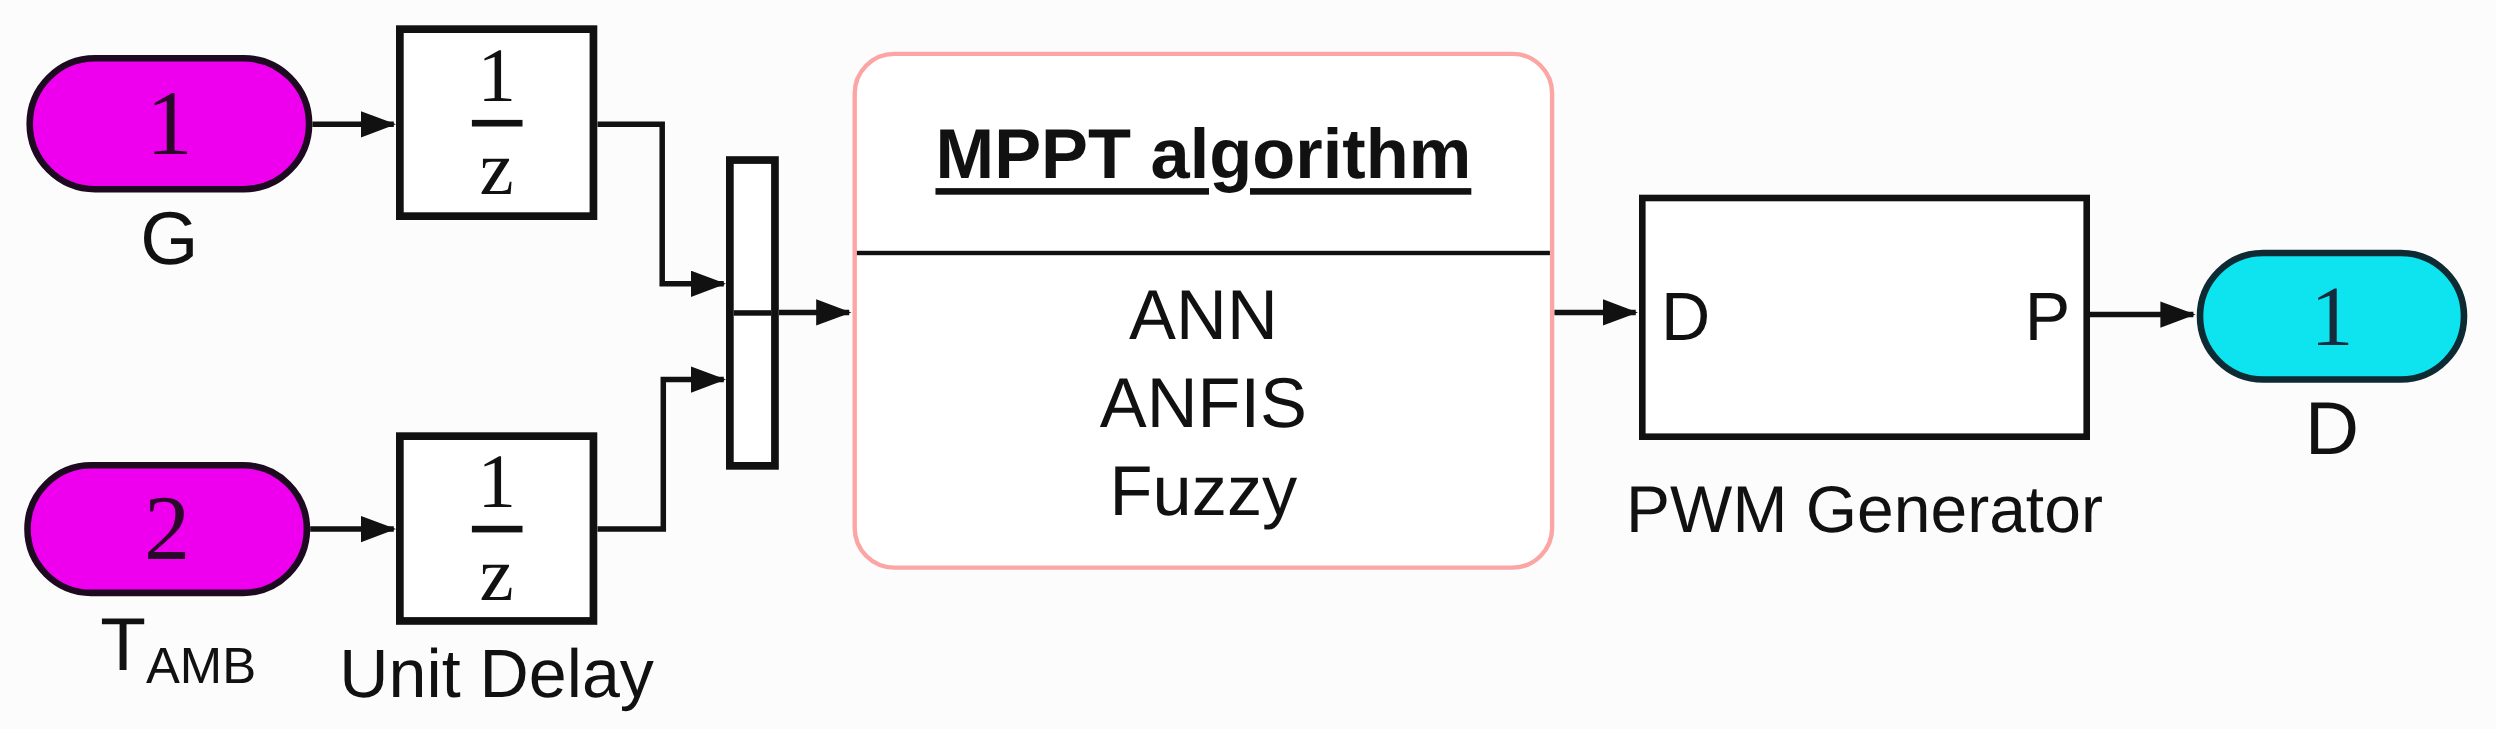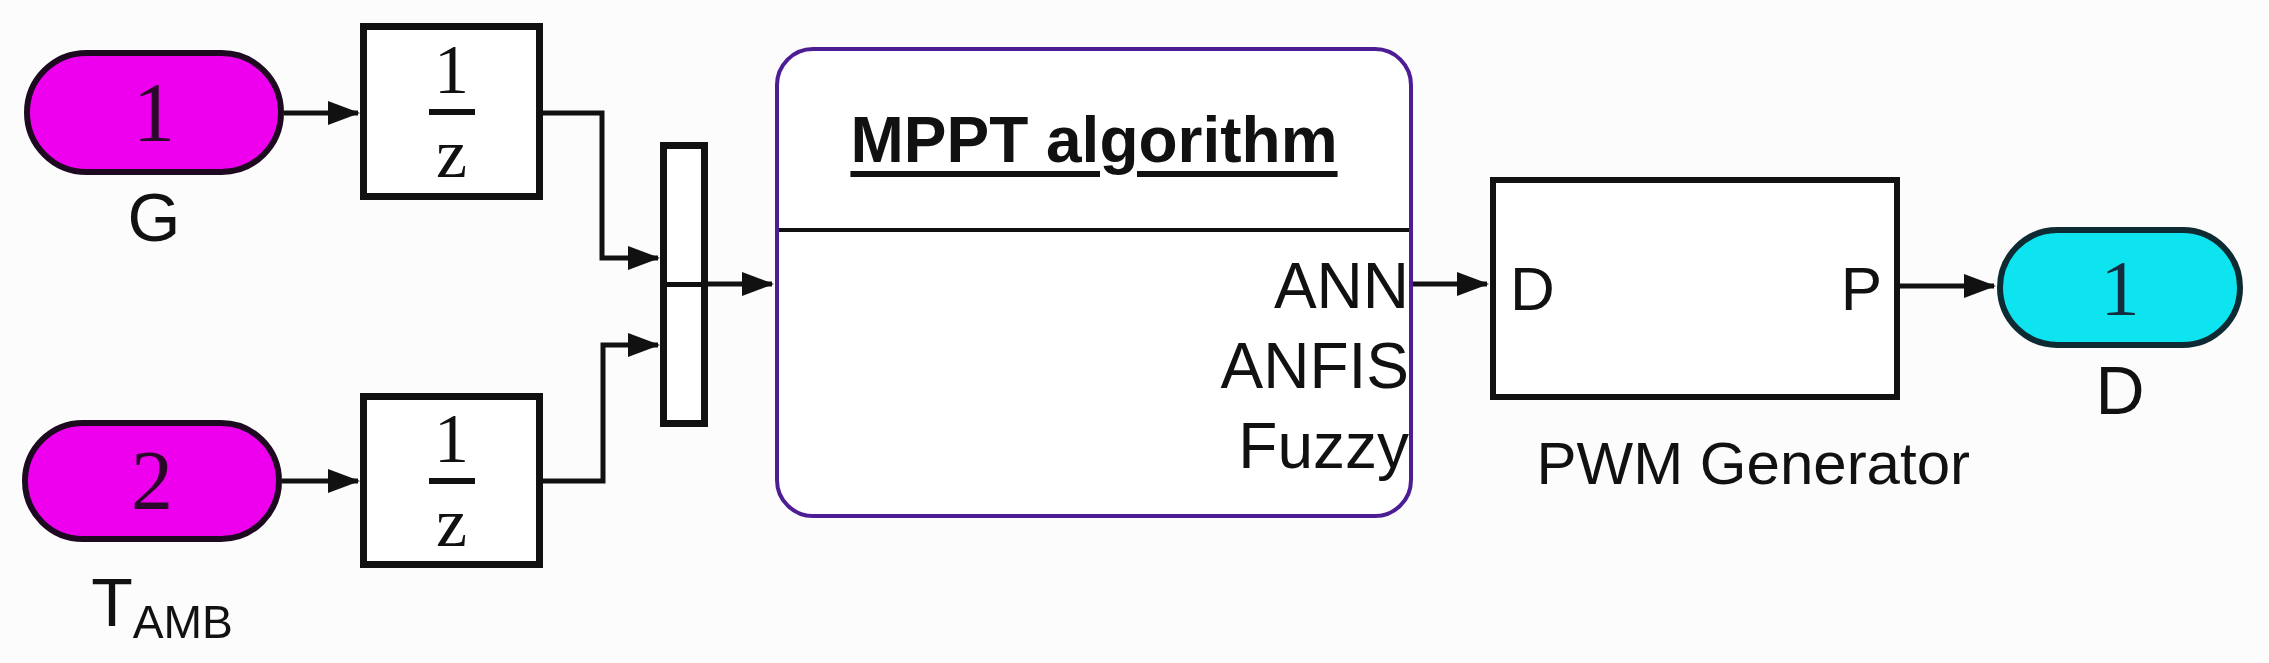--- a/index.html
+++ b/index.html
@@ -104,21 +104,21 @@
     position: absolute;
     left: 0; right: 0;
     top: calc(50% - 3px);
     height: 5px;
     background: #111;
   }
 
   
   .mppt {
     background: #fff;
-    border: 4px solid #4c1d95;
+    border: 4px solid #fca5a5;
     border-radius: 38px;
     display: flex;
     flex-direction: column;
   }
   .mppt-header {
     height: 181px;
     border-bottom: 4px solid #111;
     display: flex;
     align-items: center;
     justify-content: center;
@@ -128,21 +128,21 @@
     font-weight: bold;
     text-decoration: underline;
     text-decoration-thickness: 6px;
     text-underline-offset: 9px;
     color: #111;
   }
   .mppt-body {
     flex: 1;
     display: flex;
     flex-direction: column;
-    align-items: flex-end;
+    align-items: center;
     justify-content: center;
     padding-bottom: 14px;
   }
   .mppt-body .algo {
     font-size: 64px;
     line-height: 80px;
     color: #111;
   }
 
   
@@ -187,60 +187,63 @@
   <div class="block pill pill-in" style="left:24px; top:50px; width:260px; height:125px;">
     <span class="num">1</span>
   </div>
   <div class="port-label" style="left:24px; top:183px; width:260px;">
     <span>G</span>
   </div>
 
   <div class="block pill pill-in" style="left:22px; top:420px; width:260px; height:122px;">
     <span class="num">2</span>
   </div>
-  <div class="port-label" style="left:22px; top:568px; width:280px;">
+  <div class="port-label" style="left:22px; top:552px; width:280px;">
     <span>T</span><sub>AMB</sub>
   </div>
 
   <div class="block unit-delay" style="left:360px; top:23px; width:183px; height:177px;">
     <div class="frac">
       <span>1</span>
       <span class="bar"></span>
       <span>z</span>
     </div>
   </div>
 
   <div class="block unit-delay" style="left:360px; top:393px; width:183px; height:175px;">
     <div class="frac">
       <span>1</span>
       <span class="bar"></span>
       <span>z</span>
     </div>
   </div>
+  <div class="block-label" style="left:270px; top:580px; width:363px;">
+    <span>Unit Delay</span>
+  </div>
 
   <div class="block mux" style="left:660px; top:142px; width:48px; height:285px;">
     <span class="divider"></span>
   </div>
 
   <div class="block mppt" style="left:775px; top:47px; width:638px; height:471px;">
     <div class="mppt-header">
       <span class="mppt-title">MPPT algorithm</span>
     </div>
     <div class="mppt-body">
       <span class="algo">ANN</span>
       <span class="algo">ANFIS</span>
       <span class="algo">Fuzzy</span>
     </div>
   </div>
 
   <div class="block pwm" style="left:1490px; top:177px; width:410px; height:223px;">
     <span>D</span>
     <span>P</span>
   </div>
-  <div class="pwm-caption" style="left:1420px; top:430px; width:550px;text-align:right;">
+  <div class="pwm-caption" style="left:1420px; top:430px; width:550px;">
     <div>PWM Generator</div>
   </div>
 
   <div class="block pill pill-out" style="left:1997px; top:227px; width:246px; height:121px;">
     <span class="num">1</span>
   </div>
   <div class="port-label" style="left:1997px; top:356px; width:246px;">
     <span>D</span>
   </div>
 

